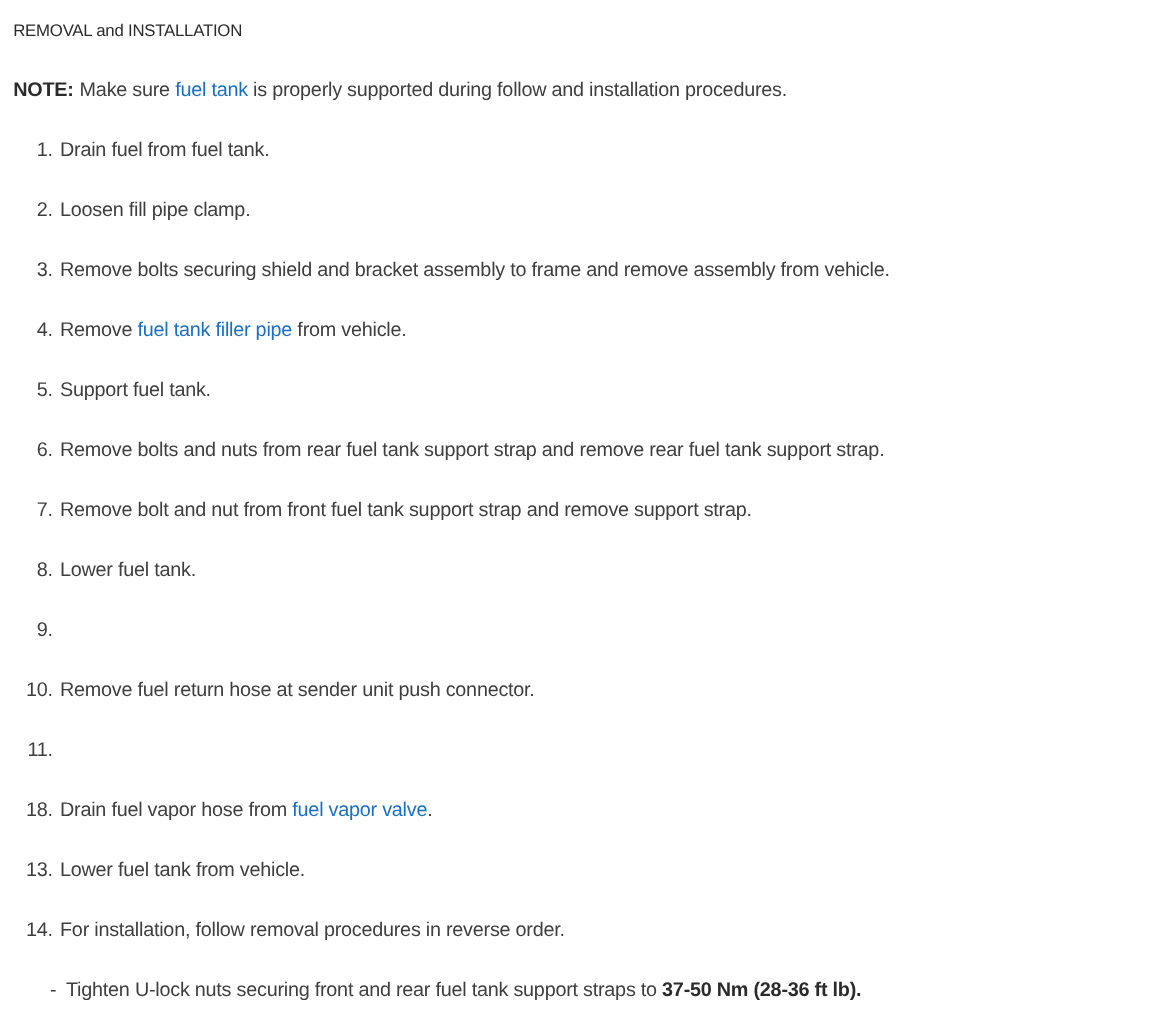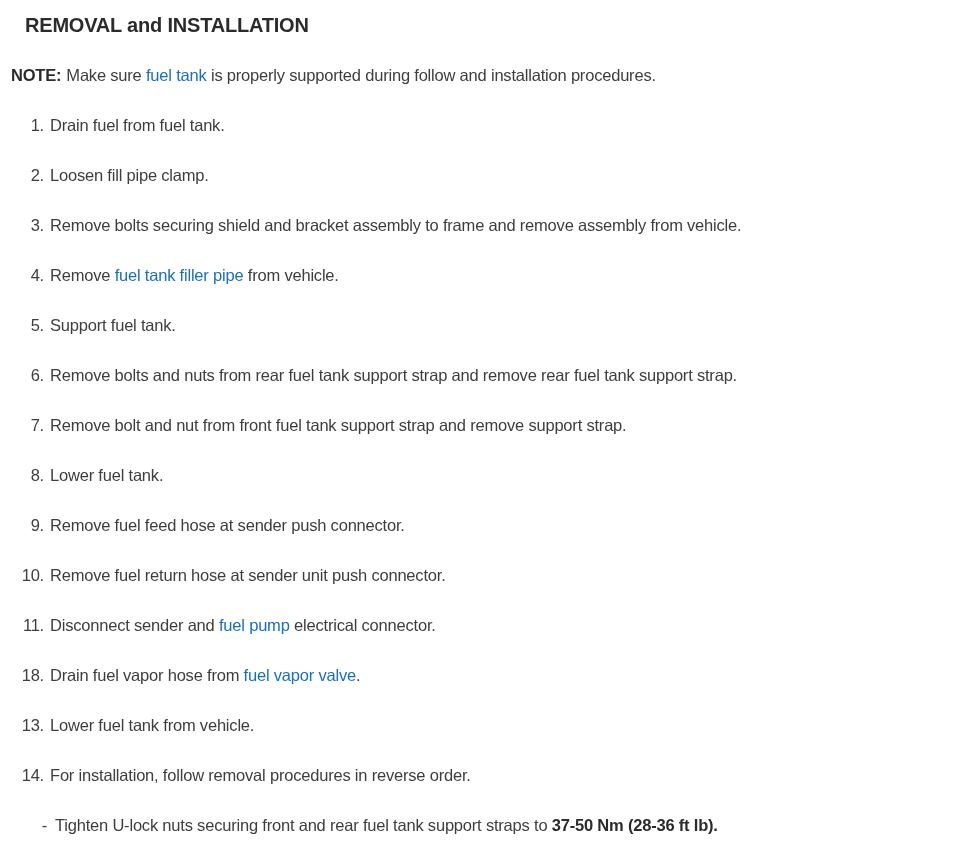--- a/index.html
+++ b/index.html
@@ -24,24 +24,24 @@
     color: var(--text);
     letter-spacing: -0.2px;
   }
   .row {
     height: 50px;
     display: flex;
     align-items: center;
     white-space: nowrap;
   }
   .page-title {
-    font-weight: bold;
-    font-size: 20px;
+    font-weight: normal;
+    font-size: 14px;
     color: var(--bold);
-    padding-left: 25px;
+    padding-left: 11px;
   }
   .note-row {
     padding-left: 11px;
   }
   .note-label {
     font-weight: bold;
     color: var(--bold);
     margin-right: 5px;
   }
   .num-col {
@@ -111,29 +111,27 @@
       <div class="row">
         <span class="num-col">7.</span>
         <span class="step-text"><span>Remove bolt and nut from front fuel tank support strap and remove support strap.</span></span>
       </div>
       <div class="row">
         <span class="num-col">8.</span>
         <span class="step-text"><span>Lower fuel tank.</span></span>
       </div>
       <div class="row">
         <span class="num-col">9.</span>
-        <span class="step-text"><span>Remove fuel feed hose at sender push connector.</span></span>
       </div>
       <div class="row">
         <span class="num-col">10.</span>
         <span class="step-text"><span>Remove fuel return hose at sender unit push connector.</span></span>
       </div>
       <div class="row">
         <span class="num-col">11.</span>
-        <span class="step-text"><span>Disconnect sender and </span><a class="inline-link" href="#">fuel pump</a><span> electrical connector.</span></span>
       </div>
       <div class="row">
         <span class="num-col">18.</span>
         <span class="step-text"><span>Drain fuel vapor hose from </span><a class="inline-link" href="#">fuel vapor valve</a><span>.</span></span>
       </div>
       <div class="row">
         <span class="num-col">13.</span>
         <span class="step-text"><span>Lower fuel tank from vehicle.</span></span>
       </div>
       <div class="row">

